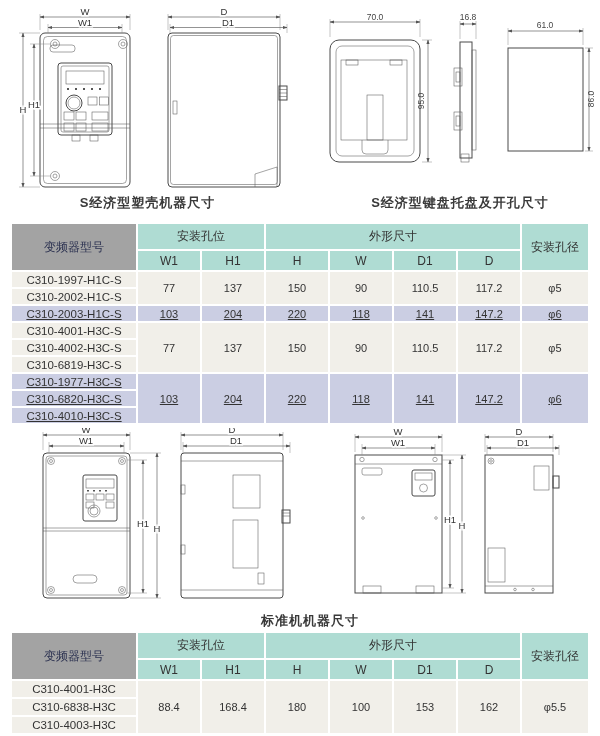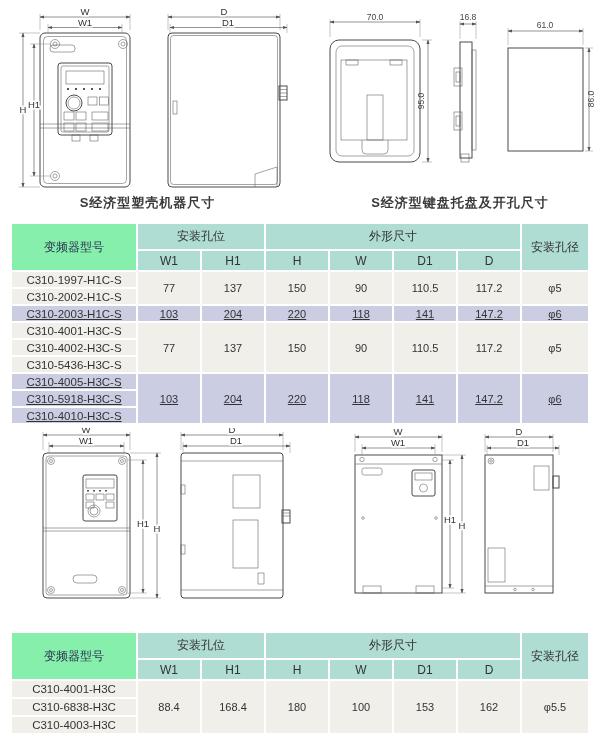--- a/index.html
+++ b/index.html
@@ -5,21 +5,21 @@
   html,body{margin:0;padding:0;background:#fff;}
   .page{position:relative;width:600px;height:736px;background:#ffffff;overflow:hidden;
         font-family:"Liberation Sans",sans-serif;}
   .abs{position:absolute;}
   .cap{position:absolute;text-align:center;font-weight:bold;font-size:13px;color:#3a3a3a;letter-spacing:1px;}
   
   .dim-table{position:absolute;left:10px;width:580px;border-collapse:separate;border-spacing:2px;
              table-layout:fixed;font-size:11px;color:#333;}
   .dim-table td{text-align:center;vertical-align:middle;padding:0;overflow:hidden;white-space:nowrap;}
   tr.gh{height:25px} tr.sh{height:19px} tr.dr{height:15px} tr.dr2{height:16px}
-  .hb{background:#86efac;color:#2b3150;font-size:12px;}
+  .hb{background:#a3a3a3;color:#2b3150;font-size:12px;}
   .ht{background:#AFDCD3;font-size:12px;color:#333;}
   .bg-l{background:#F1EFE9;} .bg-v{background:#CBCEE3;text-decoration:underline;}
   .model{font-size:11.5px;}
   
   svg text{font-family:"Liberation Sans",sans-serif;}
   .ol{stroke:#4a4a4a;stroke-width:1;fill:none;}
   .tl{stroke:#5a5a5a;stroke-width:0.55;fill:none;}
   .dl{stroke:#666;stroke-width:0.7;fill:none;}
   .ext{stroke:#8a8a8a;stroke-width:0.5;}
   text.dim{font-size:8.5px;fill:#444;}
@@ -224,34 +224,34 @@
       <td class="bg-l" rowspan="3">150</td>
       <td class="bg-l" rowspan="3">90</td>
       <td class="bg-l" rowspan="3">110.5</td>
       <td class="bg-l" rowspan="3">117.2</td>
       <td class="bg-l" rowspan="3">φ5</td>
     </tr>
     <tr class="dr">
           <td class="bg-l model">C310-4002-H3C-S</td>
         </tr>
     <tr class="dr">
-          <td class="bg-l model">C310-5436-H3C-S</td>
-        </tr>
-    <tr class="dr">
-      <td class="bg-v model">C310-4005-H3C-S</td>
+          <td class="bg-l model">C310-6819-H3C-S</td>
+        </tr>
+    <tr class="dr">
+      <td class="bg-v model">C310-1977-H3C-S</td>
       <td class="bg-v" rowspan="3">103</td>
       <td class="bg-v" rowspan="3">204</td>
       <td class="bg-v" rowspan="3">220</td>
       <td class="bg-v" rowspan="3">118</td>
       <td class="bg-v" rowspan="3">141</td>
       <td class="bg-v" rowspan="3">147.2</td>
       <td class="bg-v" rowspan="3">φ6</td>
     </tr>
     <tr class="dr">
-          <td class="bg-v model">C310-5918-H3C-S</td>
+          <td class="bg-v model">C310-6820-H3C-S</td>
         </tr>
     <tr class="dr">
           <td class="bg-v model">C310-4010-H3C-S</td>
         </tr>
     </tbody>
   </table>
 
   <svg class="abs" style="left:5px;top:428px" width="300" height="180" viewBox="0 0 300 180">
     <defs>
       <marker id="arC" viewBox="0 0 10 10" markerWidth="7" markerHeight="7" refX="9" refY="5" orient="auto-start-reverse">
@@ -395,20 +395,21 @@
         <line class="ext" x1="248" y1="24" x2="248" y2="6"></line>
       <line class="dl" x1="180" y1="9" x2="248" y2="9" marker-start="url(#arD)" marker-end="url(#arD)"></line>
       <text class="lbl" x="214" y="7" text-anchor="middle">D</text>
       <line class="ext" x1="182" y1="27" x2="182" y2="17"></line>
         <line class="ext" x1="254" y1="27" x2="254" y2="17"></line>
       <line class="dl" x1="182" y1="20" x2="254" y2="20" marker-start="url(#arD)" marker-end="url(#arD)"></line>
       <text class="lbl" x="218" y="18" text-anchor="middle">D1</text>
     </g>
   </svg>
 
+  <div class="cap" style="left:110px;top:612px;width:400px">标准机机器尺寸</div>
 
   <table class="dim-table" style="top:631px">
     <colgroup>
       <col style="width:124px">
         <col style="width:62px">
         <col style="width:62px">
         <col style="width:62px">
       <col style="width:62px">
         <col style="width:62px">
         <col style="width:62px">

